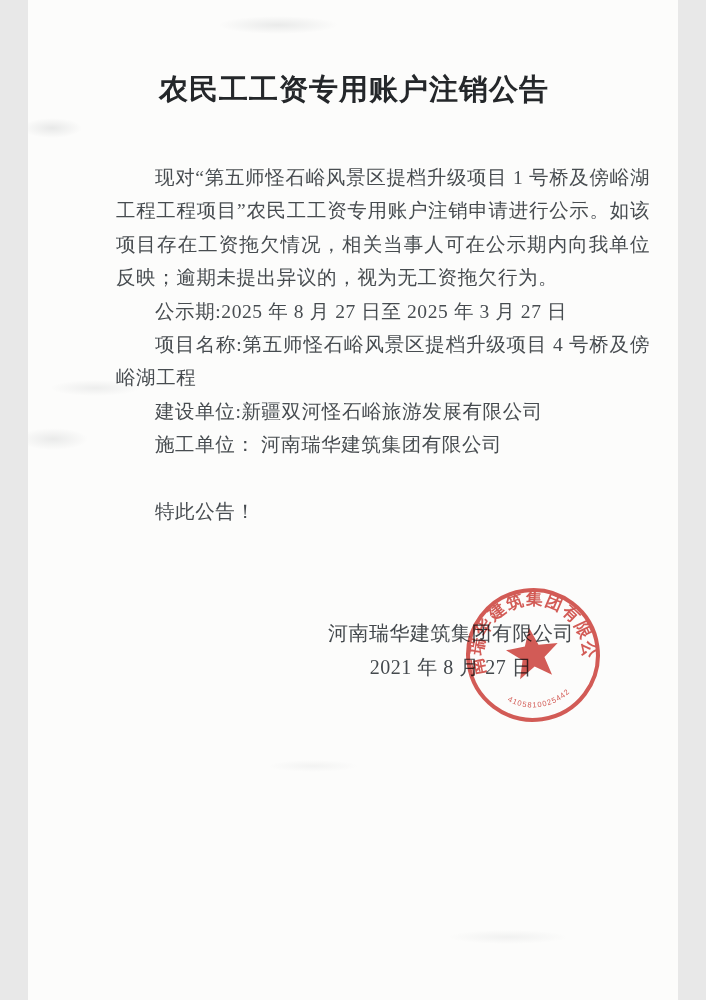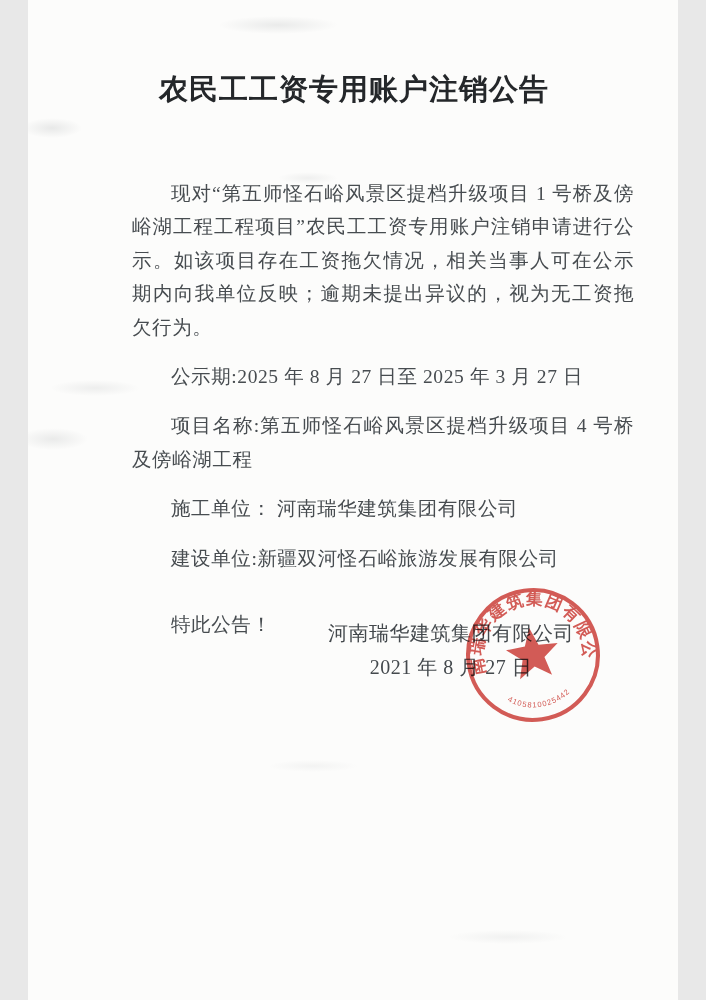--- a/index.html
+++ b/index.html
@@ -35,21 +35,21 @@
   .doc-body{
     position:absolute;
     left:88px; top:161px; width:534px;
     font-size:19.5px;
     line-height:33.4px;
     letter-spacing:0.6px;
     text-align:justify;
     text-justify:inter-ideograph;
     color:#474c50;
   }
-  .doc-body p{margin:16px;text-indent:2em;}
+  .doc-body p{margin:0;text-indent:2em;}
   .closing{margin-top:33px !important;}
   .signature-block{
     position:absolute;
     right:104px; top:616px;
     text-align:center;
     font-size:20px;
     line-height:34px;
     letter-spacing:0.5px;
     color:#44494d;
     z-index:1;
@@ -77,22 +77,22 @@
   <div class="smudge s5"></div>
   <div class="smudge s6"></div>
   <div class="smudge s7"></div>
 
   <h1 class="doc-title">农民工工资专用账户注销公告</h1>
 
   <div class="doc-body">
     <p>现对“第五师怪石峪风景区提档升级项目 1 号桥及傍峪湖工程工程项目”农民工工资专用账户注销申请进行公示。如该项目存在工资拖欠情况，相关当事人可在公示期内向我单位反映；逾期未提出异议的，视为无工资拖欠行为。</p>
     <p>公示期:2025 年 8 月 27 日至 2025 年 3 月 27 日</p>
     <p>项目名称:第五师怪石峪风景区提档升级项目 4 号桥及傍峪湖工程</p>
+    <p>建设单位:新疆双河怪石峪旅游发展有限公司</p>
     <p>施工单位： 河南瑞华建筑集团有限公司</p>
-    <p>建设单位:新疆双河怪石峪旅游发展有限公司</p>
     <p class="closing">特此公告！</p>
   </div>
 
   <div class="signature-block">
     <div>河南瑞华建筑集团有限公司</div>
     <div>2021 年 8 月 27 日</div>
   </div>
 
   <svg class="seal" viewBox="0 0 140 140" aria-hidden="true">
     <defs>

